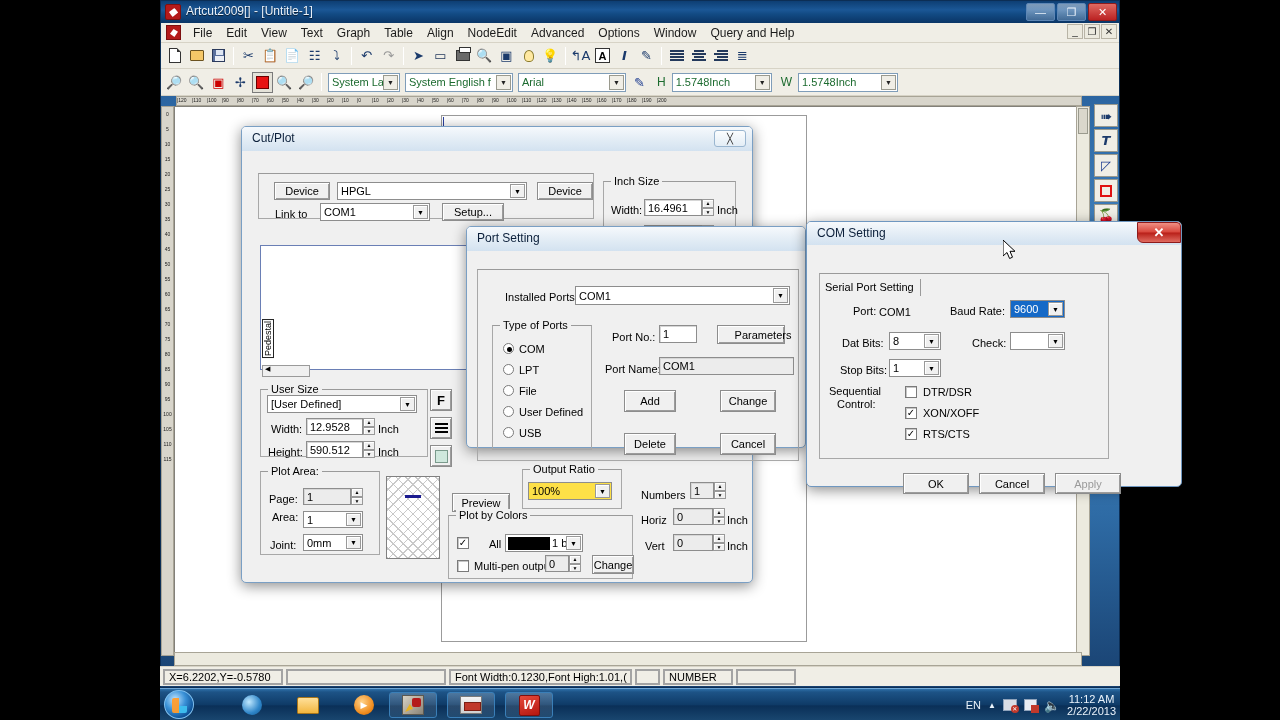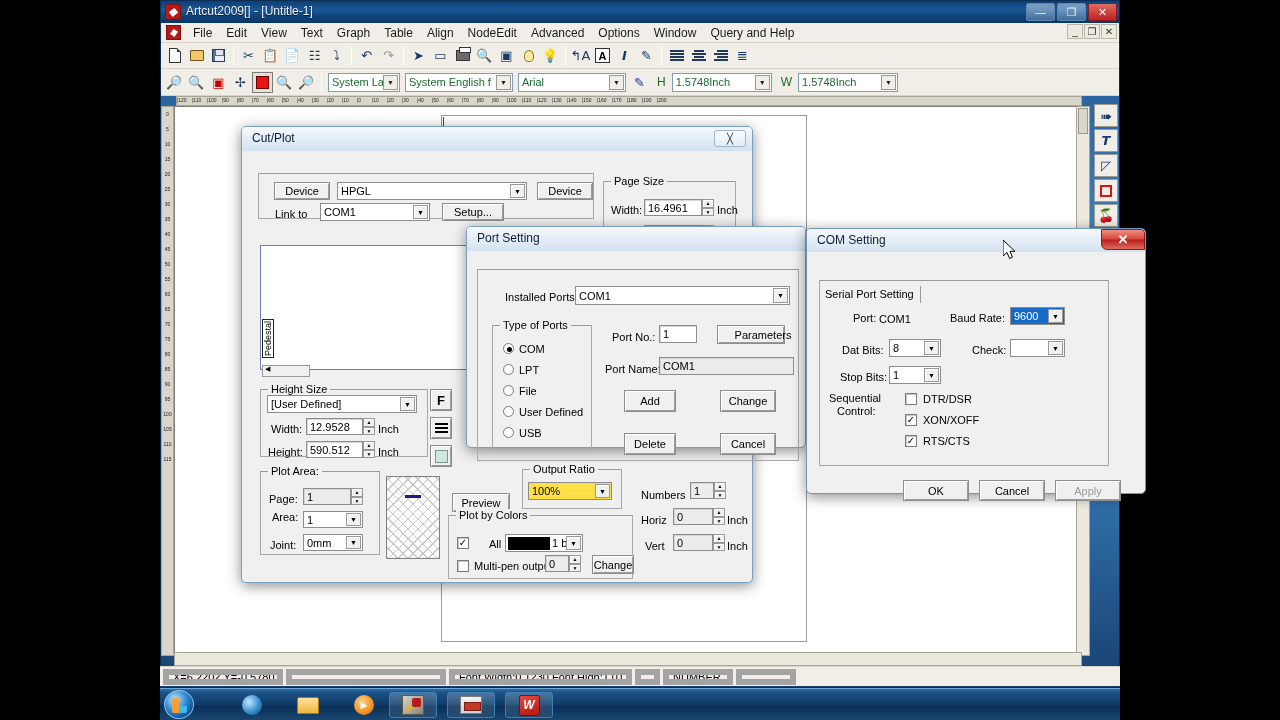--- a/index.html
+++ b/index.html
@@ -145,21 +145,21 @@
   .scroll-v .thumb{ position:absolute; left:1px; top:1px; width:10px; height:26px; background:#dad7cc; border:1px solid #9a9a8e;}
   .scroll-h{
     position:absolute; left:174px; top:652px; width:908px; height:14px; background:#eceadf; border:1px solid #a8a496;
   }
 
   
   .statusbar{
     position:absolute; left:160px; top:666px; width:960px; height:20px;
     background:#f0eee6; border-top:1px solid #d7d3c6; display:flex; align-items:center; padding:0 3px; gap:3px;
   }
-  .sb-cell{ height:16px; border:6px solid #a3a3a3; background:#f0eee6; display:flex; align-items:center; padding:0 4px; font-size:11px; overflow:hidden; white-space:nowrap;}
+  .sb-cell{ height:16px; border:2px solid #a3a3a3; background:#f0eee6; display:flex; align-items:center; padding:0 4px; font-size:11px; overflow:hidden; white-space:nowrap;}
 
   
   .dlg{
     position:absolute; background:#f0f0f0;
     border:1px solid #7a9fc4; border-radius:5px;
     box-shadow:0 3px 14px rgba(0,0,0,.45);
   }
   .dlg-tb{ height:24px; position:relative; border-radius:4px 4px 0 0;
     background:linear-gradient(180deg,#f6f9fc 0%,#e2ecf5 55%,#d3e2f0 100%); }
   .dlg-tb .t{ position:absolute; left:10px; top:4px; font-size:12px; color:#0b1f3a; }
@@ -524,21 +524,21 @@
       </div>
       <div class="btn" style="left:295px; top:31px; width:56px; height:18px;">Device</div>
       <div class="lab" style="left:33px; top:57px;">Link to</div>
       <div class="combo" style="left:78px; top:52px; width:110px; height:18px;">
         <span>COM1</span>
         <span class="cb-ar">▼</span>
       </div>
       <div class="btn" style="left:200px; top:52px; width:62px; height:18px;">Setup...</div>
 
       <div class="gbox" style="left:361px; top:30px; width:133px; height:52px;">
-        <span class="lg">Page Size</span>
+        <span class="lg">Inch Size</span>
       </div>
       <div class="lab" style="left:369px; top:53px;">Width:</div>
       <div class="fld" style="left:402px; top:48px; width:58px; height:17px;">16.4961</div>
       <div class="spin" style="left:460px; top:48px; height:17px;">
           <i>▲</i>
           <i>▼</i>
         </div>
       <div class="lab" style="left:475px; top:53px;">Inch</div>
       <div class="lab" style="left:366px; top:79px;">Height:</div>
       <div class="fld" style="left:402px; top:74px; width:58px; height:17px;">23.3465</div>
@@ -548,21 +548,21 @@
         </div>
       <div class="lab" style="left:475px; top:79px;">Inch</div>
 
       <div class="listbox" style="left:18px; top:94px; width:470px; height:125px;"></div>
       <div style="position:absolute; left:20px; top:168px; font-size:9px; writing-mode:vertical-rl; transform:rotate(180deg); border:1px solid #222; padding:1px 0; background:#fff;">Pedestal</div>
       <div style="position:absolute; left:20px; top:214px; width:48px; height:12px; background:#f0f0f0; border:1px solid #9a9a9a;">
         <span style="position:absolute;left:2px;top:-1px;font-size:7px;">◀</span>
       </div>
 
       <div class="gbox" style="left:18px; top:238px; width:168px; height:68px;">
-        <span class="lg">Height Size</span>
+        <span class="lg">User Size</span>
       </div>
       <div class="combo" style="left:25px; top:244px; width:150px; height:18px;">
         <span>[User Defined]</span>
         <span class="cb-ar">▼</span>
       </div>
       <div class="lab" style="left:29px; top:272px;">Width:</div>
       <div class="fld" style="left:64px; top:267px; width:57px; height:17px;">12.9528</div>
       <div class="spin" style="left:121px; top:267px; height:17px;">
           <i>▲</i>
           <i>▼</i>
@@ -697,21 +697,21 @@
       <div class="lab" style="left:138px; top:112px;">Port Name:</div>
       <div class="fld gray" style="left:192px; top:106px; width:135px; height:18px;">COM1</div>
 
       <div class="btn" style="left:157px; top:139px; width:52px; height:22px;">Add</div>
       <div class="btn" style="left:253px; top:139px; width:56px; height:22px;">Change</div>
       <div class="btn" style="left:157px; top:182px; width:52px; height:22px;">Delete</div>
       <div class="btn" style="left:253px; top:182px; width:56px; height:22px;">Cancel</div>
     </div>
   </div>
 
-  <div class="dlg" style="left:806px; top:228px; width:340px; height:266px; border-color:#6f97c0;text-decoration:underline;">
+  <div class="dlg" style="left:806px; top:221px; width:376px; height:266px; border-color:#6f97c0;text-decoration:underline;">
     <div class="dlg-tb" style="height:23px;">
       <div class="t">COM Setting</div>
       <div class="red-close">✕</div>
     </div>
     <div class="dlg-body">
       <div class="gbox" style="left:12px; top:28px; width:290px; height:186px; background:#f0f0f0;"></div>
       <div class="tabstrip" style="left:14px; top:34px; width:286px;">
         <span class="tab-on">Serial Port Setting</span>
       </div>
 
@@ -775,15 +775,30 @@
     <div class="tb-item" style="left:229px;">
         <div class="art-icon"></div>
       </div>
     <div class="tb-item" style="left:287px;">
         <div class="tool-icon"></div>
       </div>
     <div class="tb-item" style="left:345px;">
         <div class="w-icon">W</div>
       </div>
 
+    <div class="tray">
+      <span>EN</span>
+      <span style="font-size:8px">▲</span>
+      <span style="position:relative;display:inline-block;width:14px;height:12px;background:#d9dde4;border:1px solid #8fa3bb;">
+        <span style="position:absolute;right:-3px;bottom:-3px;width:8px;height:8px;background:#c0392b;border-radius:50%;color:#fff;font-size:6px;line-height:8px;text-align:center;">✕</span>
+      </span>
+      <span style="position:relative;display:inline-block;width:13px;height:12px;background:#e8ecf2;border:1px solid #8fa3bb;">
+        <span style="position:absolute;right:-3px;bottom:-3px;width:8px;height:8px;background:#c0392b;"></span>
+      </span>
+      <span style="font-size:13px;">🔈</span>
+      <span class="clock">
+        <span style="display:block">11:12 AM</span>
+        <span style="display:block">2/22/2013</span>
+      </span>
+    </div>
   </div>
 
 </div>
 
 </body></html>

